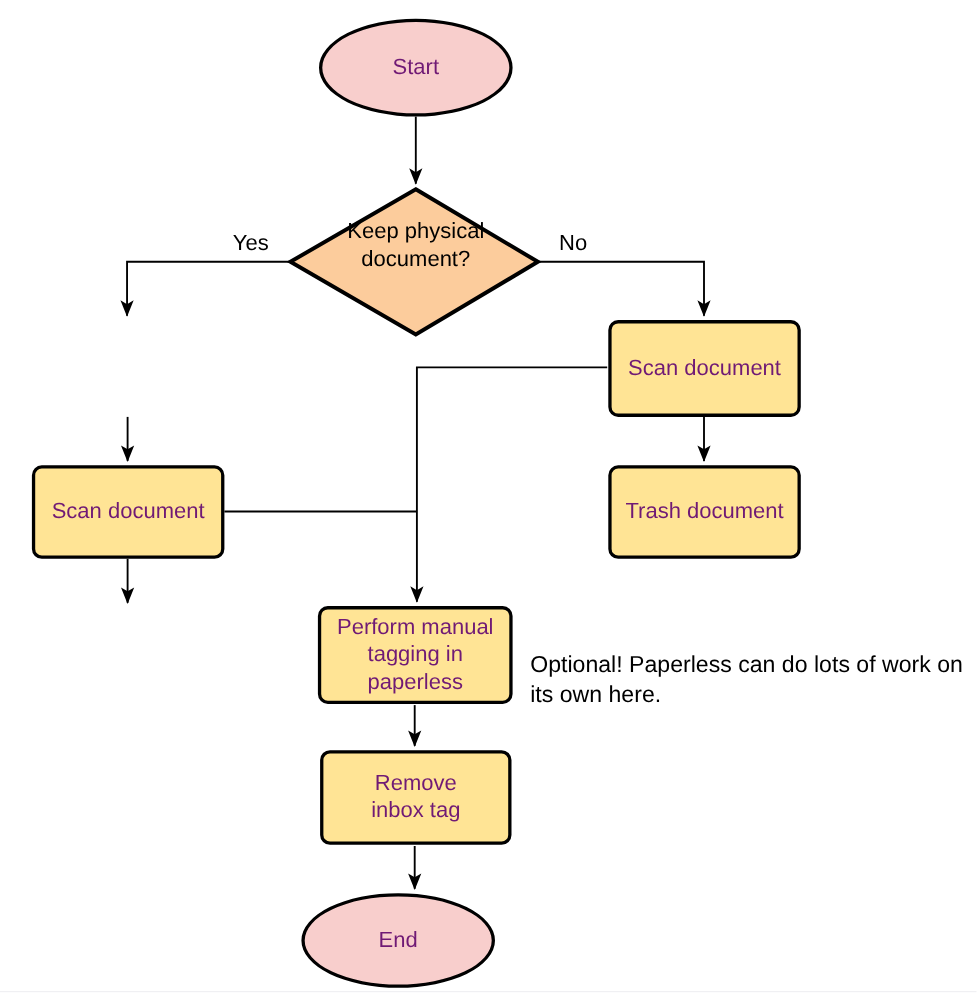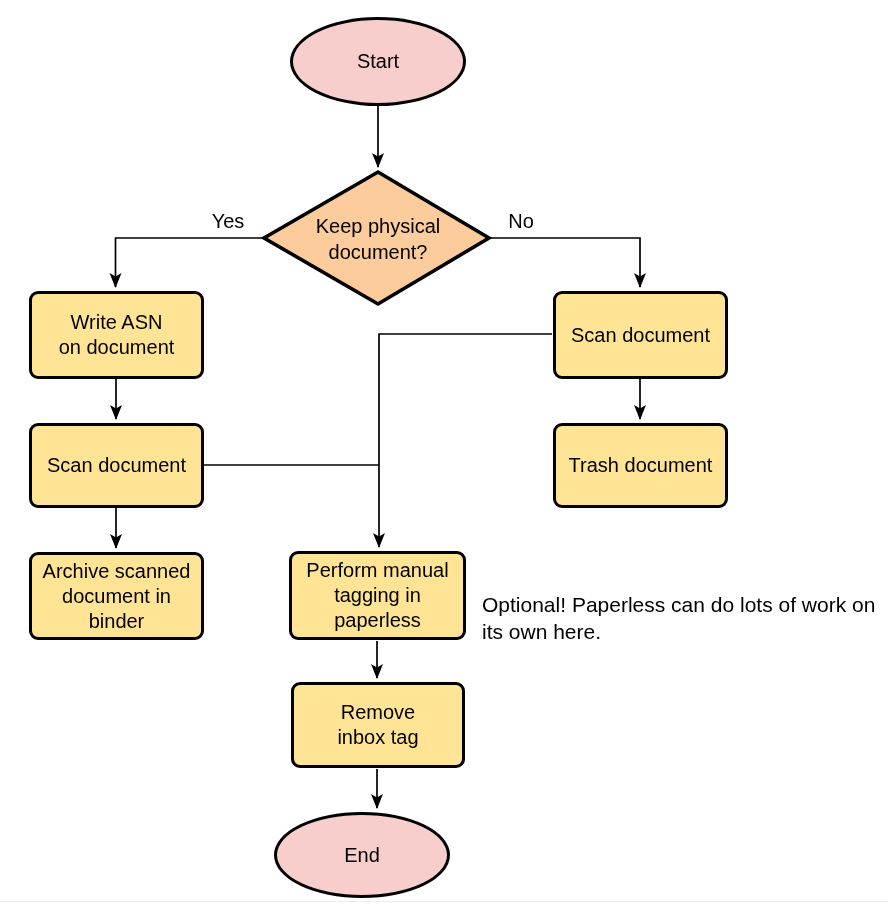--- a/index.html
+++ b/index.html
@@ -27,21 +27,21 @@
   }
   .node {
     position: absolute;
     display: flex;
     align-items: center;
     justify-content: center;
     text-align: center;
     white-space: pre-line;
     font-size: 20px;
     line-height: 25px;
-    color: #000000;
+    color: #701a75;
   }
   .process {
     background: var(--process_fill);
     border: 3.2px solid var(--stroke);
     border-radius: 9px;
   }
   .terminator {
     background: var(--terminator_fill);
     border: 3.2px solid var(--stroke);
     border-radius: 50%;
@@ -103,41 +103,32 @@
       <path d="M377,641 L377,678" marker-end="url(#arrow)"></path>
       <path d="M377,769 L377,808" marker-end="url(#arrow)"></path>
     </g>
     <polygon points="378,172 489,238 378,304 264,238" fill="var(--decision_fill)" stroke="#000" stroke-width="3.6"></polygon>
   </svg>
 
   <div class="node terminator" style="left:290px; top:17px; width:176px; height:89px;">
     <span>Start</span>
   </div>
 
-  <div class="decision-label" style="left:283px; top:212px; width:190px; height:54px;">Keep physical
+  <div class="decision-label" style="left:283px; top:196px; width:190px; height:54px;">Keep physical
 document?</div>
 
   <div class="edge-label" style="left:203px; top:210px; width:50px;">Yes</div>
 
   <div class="edge-label" style="left:496px; top:210px; width:50px;">No</div>
 
-  <div class="node process" style="left:29px; top:291px; width:175px; height:88px;">
-    <span>Write ASN
-on document</span>
-  </div>
 
   <div class="node process" style="left:29px; top:423px; width:175px; height:85px;">
     <span>Scan document</span>
   </div>
 
-  <div class="node process" style="left:29px; top:552px; width:175px; height:88px;">
-    <span>Archive scanned
-document in
-binder</span>
-  </div>
 
   <div class="node process" style="left:553px; top:291px; width:175px; height:88px;">
     <span>Scan document</span>
   </div>
 
   <div class="node process" style="left:553px; top:423px; width:175px; height:85px;">
     <span>Trash document</span>
   </div>
 
   <div class="node process" style="left:291px; top:682px; width:174px; height:86px;">

